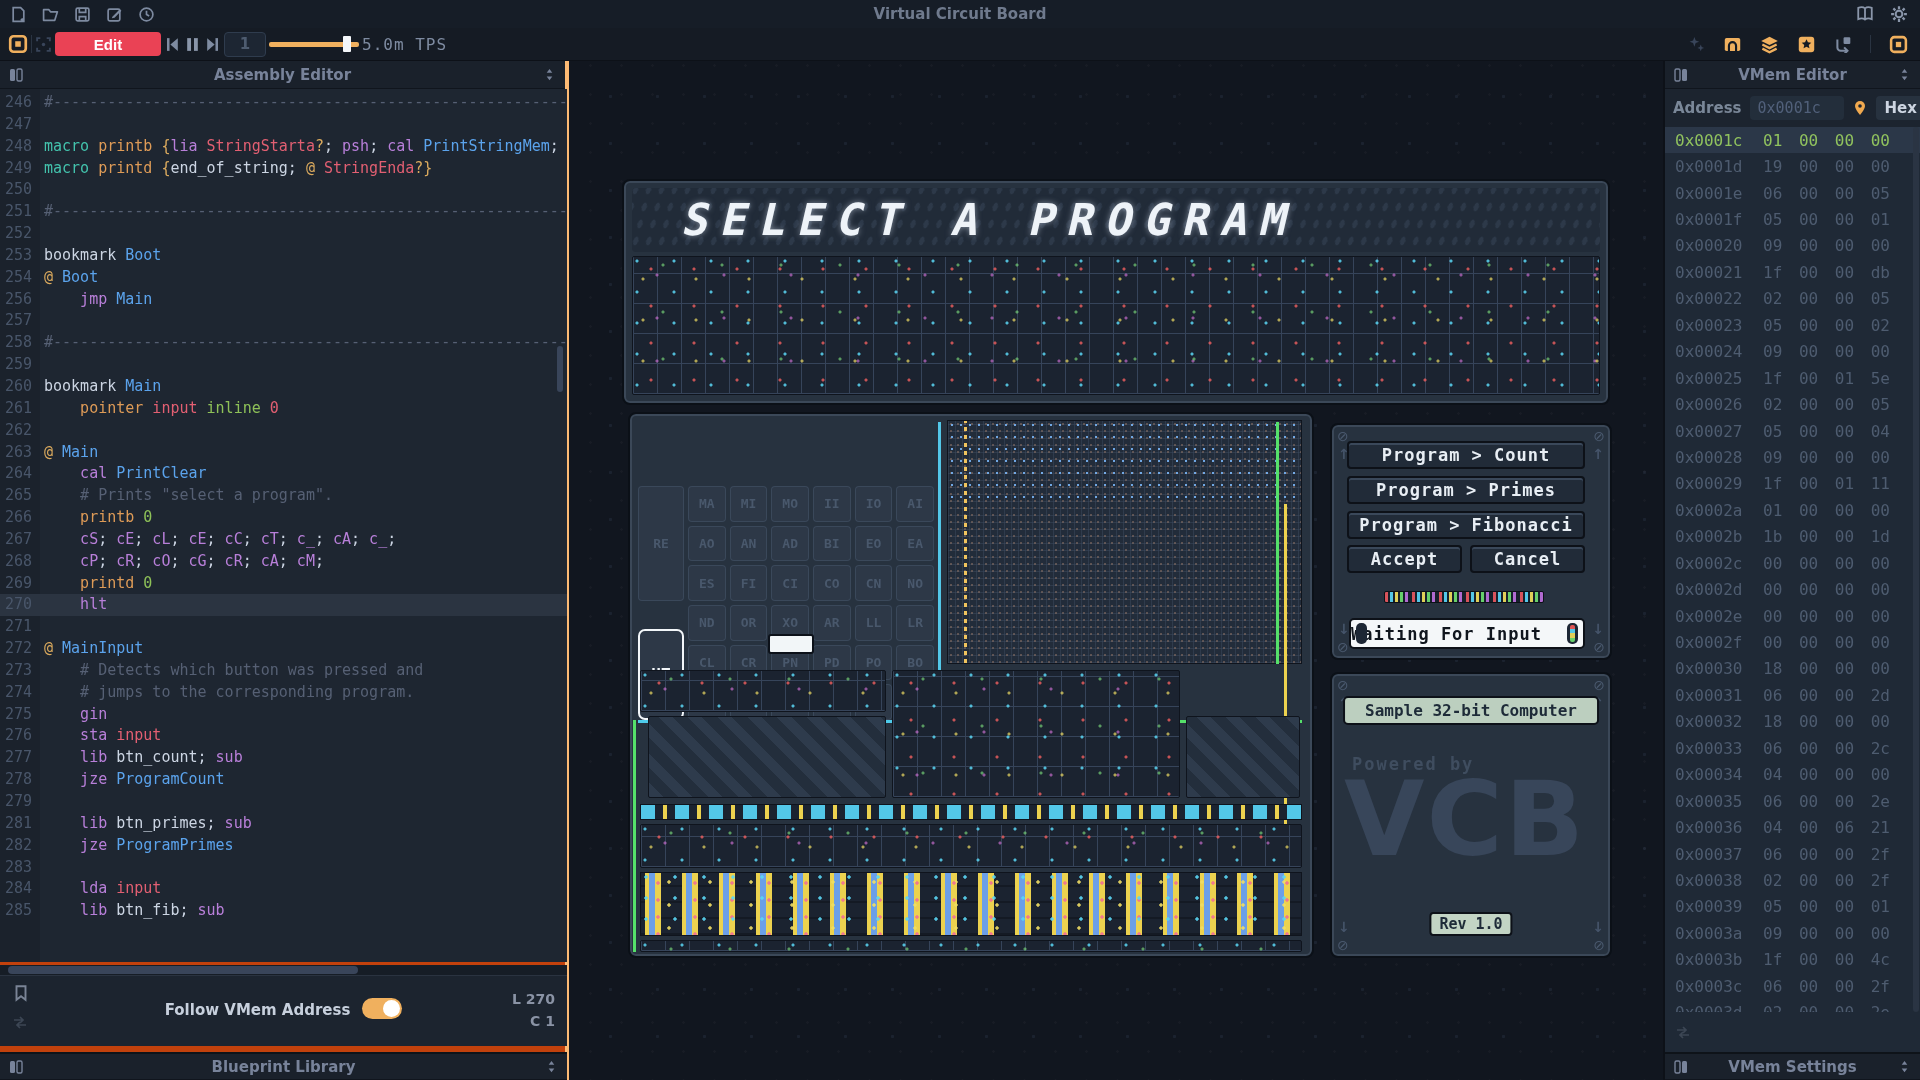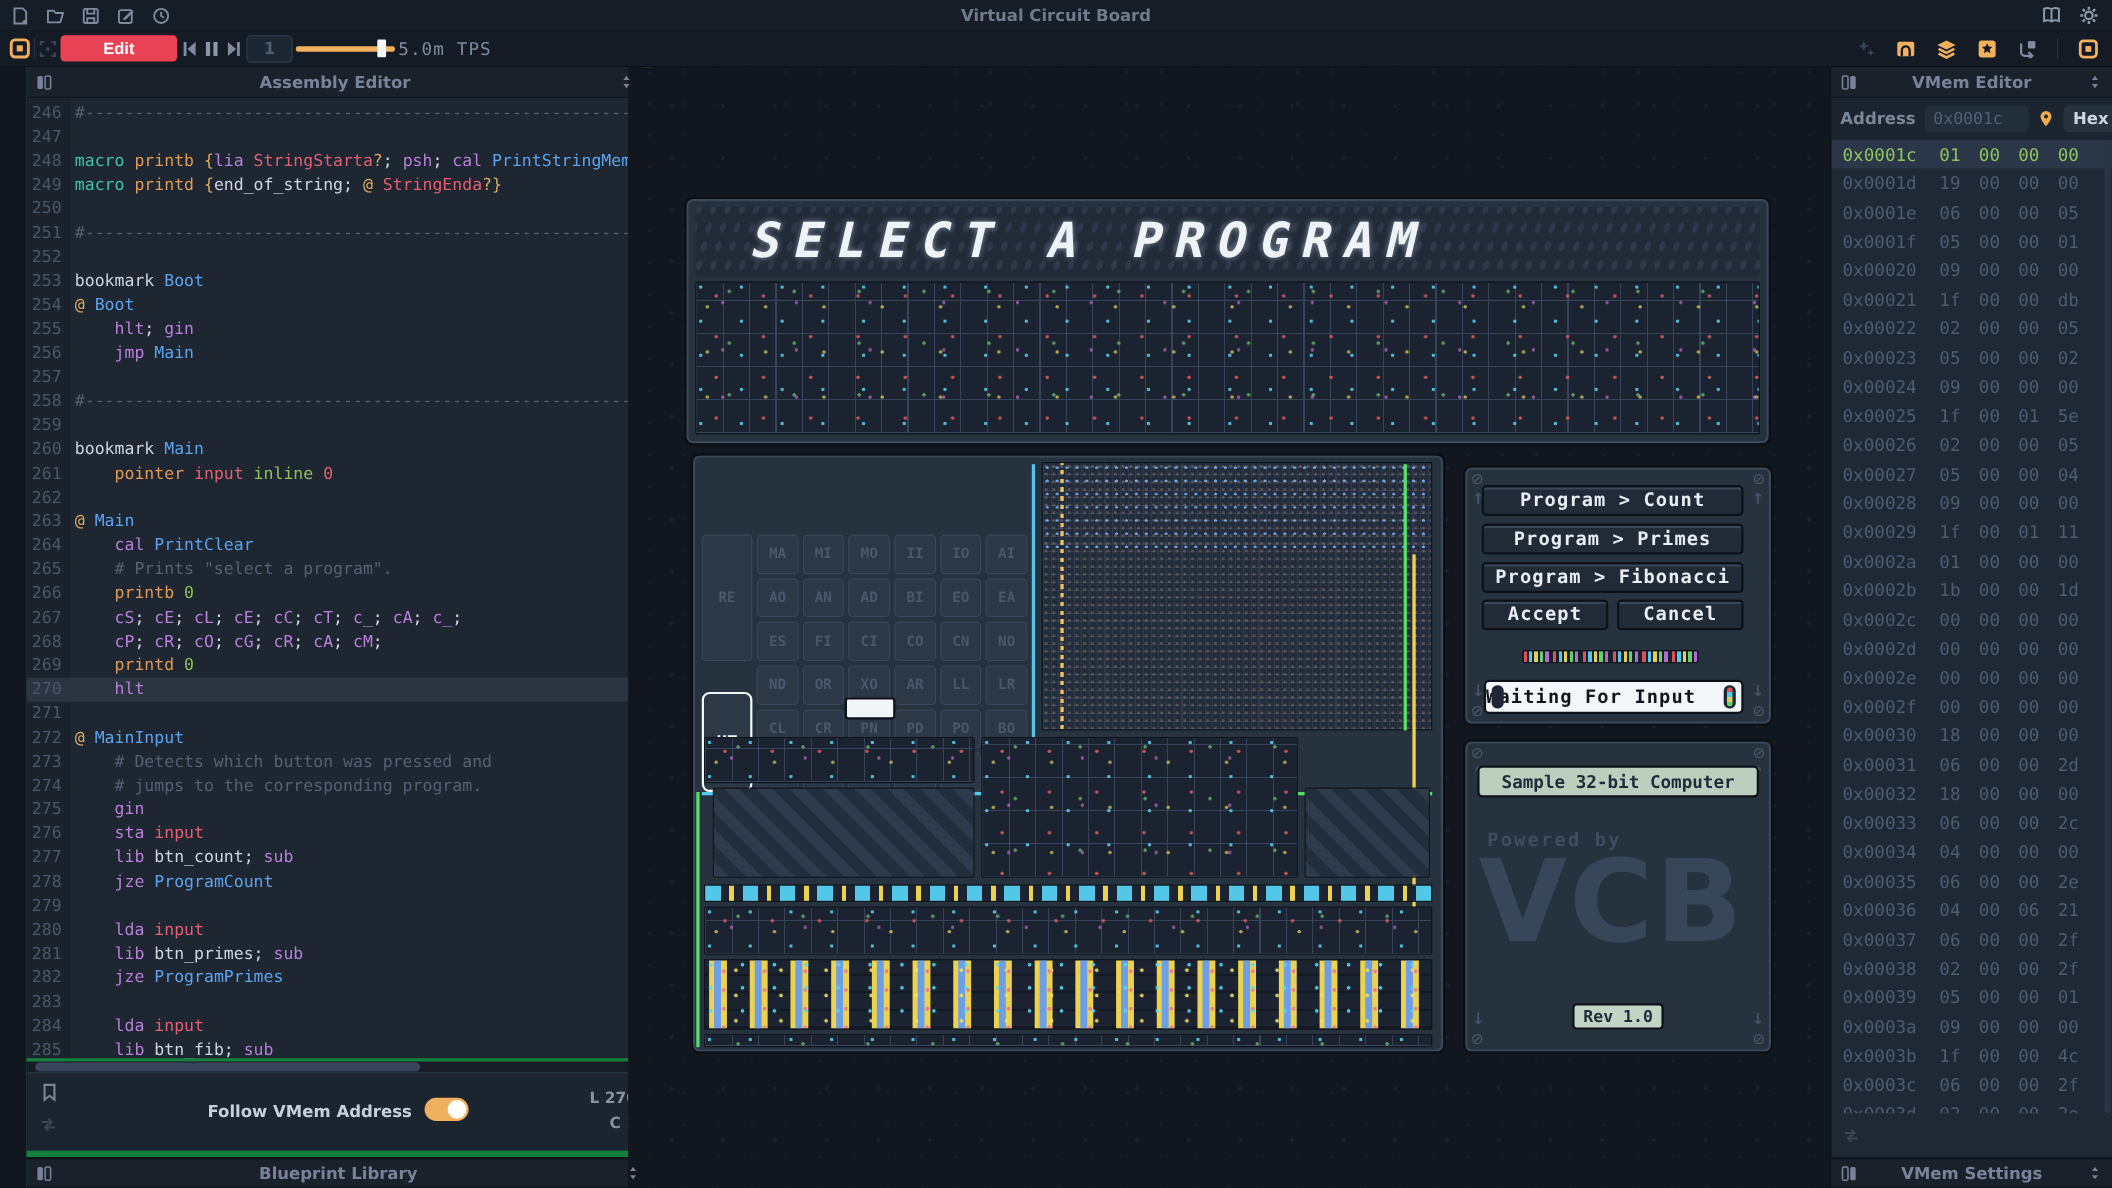--- a/index.html
+++ b/index.html
@@ -32,22 +32,22 @@
 
   
   .panel-header { height:28px; background:#1a212b; display:flex; align-items:center;
     border-bottom:1px solid #10151d; position:relative; }
   .panel-header .ph-title { position:absolute; left:0; right:0; text-align:center; color:#78839a;
     font-weight:bold; font-size:15px; }
   .panel-header .ph-left { margin-left:8px; z-index:1; }
   .panel-header .ph-right { margin-left:auto; margin-right:8px; z-index:1; }
 
   
-  #asm-panel { position:absolute; left:0; top:61px; width:569px; height:1019px; background:#15803d;
-    border-right:8px solid #fdba74;margin-left:24px; }
+  #asm-panel { position:absolute; left:0; top:61px; width:569px; height:1019px; background:#c2410c;
+    border-right:4px solid #fdba74; }
   #code-area { position:absolute; left:0; top:28px; width:567px; height:873px; overflow:hidden;
     background:#1e2631; padding-top:3px; }
   #code-area .gutterbg { position:absolute; left:0; top:0; bottom:0; width:40px; background:#1b222c; }
   .code-line { position:relative; height:21.85px; line-height:21.85px; white-space:pre;
     font-family:"DejaVu Sans Mono", monospace; font-size:15px; }
   .code-line.hl { background:#2b3441; }
   .code-line .gut { display:inline-block; width:32px; text-align:right; margin-right:12px;
     color:#49566a; }
   .tk-cm{color:#566074} .tk-kw{color:#b87fd9} .tk-fn{color:#de9b57} .tk-tl{color:#43c3ad}
   .tk-lbl{color:#5ba3ec} .tk-str{color:#e25f72} .tk-num{color:#8ec158} .tk-pl{color:#ccd5e3}
@@ -364,21 +364,20 @@
     <div id="code-lines">
         <div class="code-line"><span class="gut">246</span><span class="tk-cm">#------------------------------------------------------------</span></div>
         <div class="code-line"><span class="gut">247</span></div>
         <div class="code-line"><span class="gut">248</span><span class="tk-tl">macro</span><span class="tk-fn"> printb</span><span class="tk-op"> {</span><span class="tk-kw">lia</span><span class="tk-str"> StringStarta</span><span class="tk-op">?</span><span class="tk-pl">;</span><span class="tk-kw"> psh</span><span class="tk-pl">;</span><span class="tk-kw"> cal</span><span class="tk-lbl"> PrintStringMem</span><span class="tk-pl">;</span><span class="tk-op"> @</span></div>
         <div class="code-line"><span class="gut">249</span><span class="tk-tl">macro</span><span class="tk-fn"> printd</span><span class="tk-op"> {</span><span class="tk-pl">end_of_string</span><span class="tk-pl">;</span><span class="tk-op"> @</span><span class="tk-str"> StringEnda</span><span class="tk-op">?}</span></div>
         <div class="code-line"><span class="gut">250</span></div>
         <div class="code-line"><span class="gut">251</span><span class="tk-cm">#------------------------------------------------------------</span></div>
         <div class="code-line"><span class="gut">252</span></div>
         <div class="code-line"><span class="gut">253</span><span class="tk-pl">bookmark</span><span class="tk-lbl"> Boot</span></div>
         <div class="code-line"><span class="gut">254</span><span class="tk-op">@</span><span class="tk-lbl"> Boot</span></div>
-        <div class="code-line"><span class="gut">255</span><span class="tk-kw">    hlt</span><span class="tk-pl">;</span><span class="tk-kw"> gin</span></div>
         <div class="code-line"><span class="gut">256</span><span class="tk-kw">    jmp</span><span class="tk-lbl"> Main</span></div>
         <div class="code-line"><span class="gut">257</span></div>
         <div class="code-line"><span class="gut">258</span><span class="tk-cm">#------------------------------------------------------------</span></div>
         <div class="code-line"><span class="gut">259</span></div>
         <div class="code-line"><span class="gut">260</span><span class="tk-pl">bookmark</span><span class="tk-lbl"> Main</span></div>
         <div class="code-line"><span class="gut">261</span><span class="tk-fn">    pointer</span><span class="tk-str"> input</span><span class="tk-num"> inline</span><span class="tk-str"> 0</span></div>
         <div class="code-line"><span class="gut">262</span></div>
         <div class="code-line"><span class="gut">263</span><span class="tk-op">@</span><span class="tk-lbl"> Main</span></div>
         <div class="code-line"><span class="gut">264</span><span class="tk-kw">    cal</span><span class="tk-lbl"> PrintClear</span></div>
         <div class="code-line"><span class="gut">265</span><span class="tk-cm">    # Prints "select a program".</span></div>
@@ -389,21 +388,20 @@
         <div class="code-line hl"><span class="gut">270</span><span class="tk-kw">    hlt</span></div>
         <div class="code-line"><span class="gut">271</span></div>
         <div class="code-line"><span class="gut">272</span><span class="tk-op">@</span><span class="tk-lbl"> MainInput</span></div>
         <div class="code-line"><span class="gut">273</span><span class="tk-cm">    # Detects which button was pressed and</span></div>
         <div class="code-line"><span class="gut">274</span><span class="tk-cm">    # jumps to the corresponding program.</span></div>
         <div class="code-line"><span class="gut">275</span><span class="tk-kw">    gin</span></div>
         <div class="code-line"><span class="gut">276</span><span class="tk-kw">    sta</span><span class="tk-str"> input</span></div>
         <div class="code-line"><span class="gut">277</span><span class="tk-kw">    lib</span><span class="tk-pl"> btn_count</span><span class="tk-pl">;</span><span class="tk-kw"> sub</span></div>
         <div class="code-line"><span class="gut">278</span><span class="tk-kw">    jze</span><span class="tk-lbl"> ProgramCount</span></div>
         <div class="code-line"><span class="gut">279</span></div>
-        <div class="code-line"><span class="gut">280</span><span class="tk-kw">    lda</span><span class="tk-str"> input</span></div>
         <div class="code-line"><span class="gut">281</span><span class="tk-kw">    lib</span><span class="tk-pl"> btn_primes</span><span class="tk-pl">;</span><span class="tk-kw"> sub</span></div>
         <div class="code-line"><span class="gut">282</span><span class="tk-kw">    jze</span><span class="tk-lbl"> ProgramPrimes</span></div>
         <div class="code-line"><span class="gut">283</span></div>
         <div class="code-line"><span class="gut">284</span><span class="tk-kw">    lda</span><span class="tk-str"> input</span></div>
         <div class="code-line"><span class="gut">285</span><span class="tk-kw">    lib</span><span class="tk-pl"> btn_fib</span><span class="tk-pl">;</span><span class="tk-kw"> sub</span></div>
       </div>
   </div>
   <div id="asm-vscroll"></div>
   <div id="asm-hscroll">
     <div class="thumb"></div>

